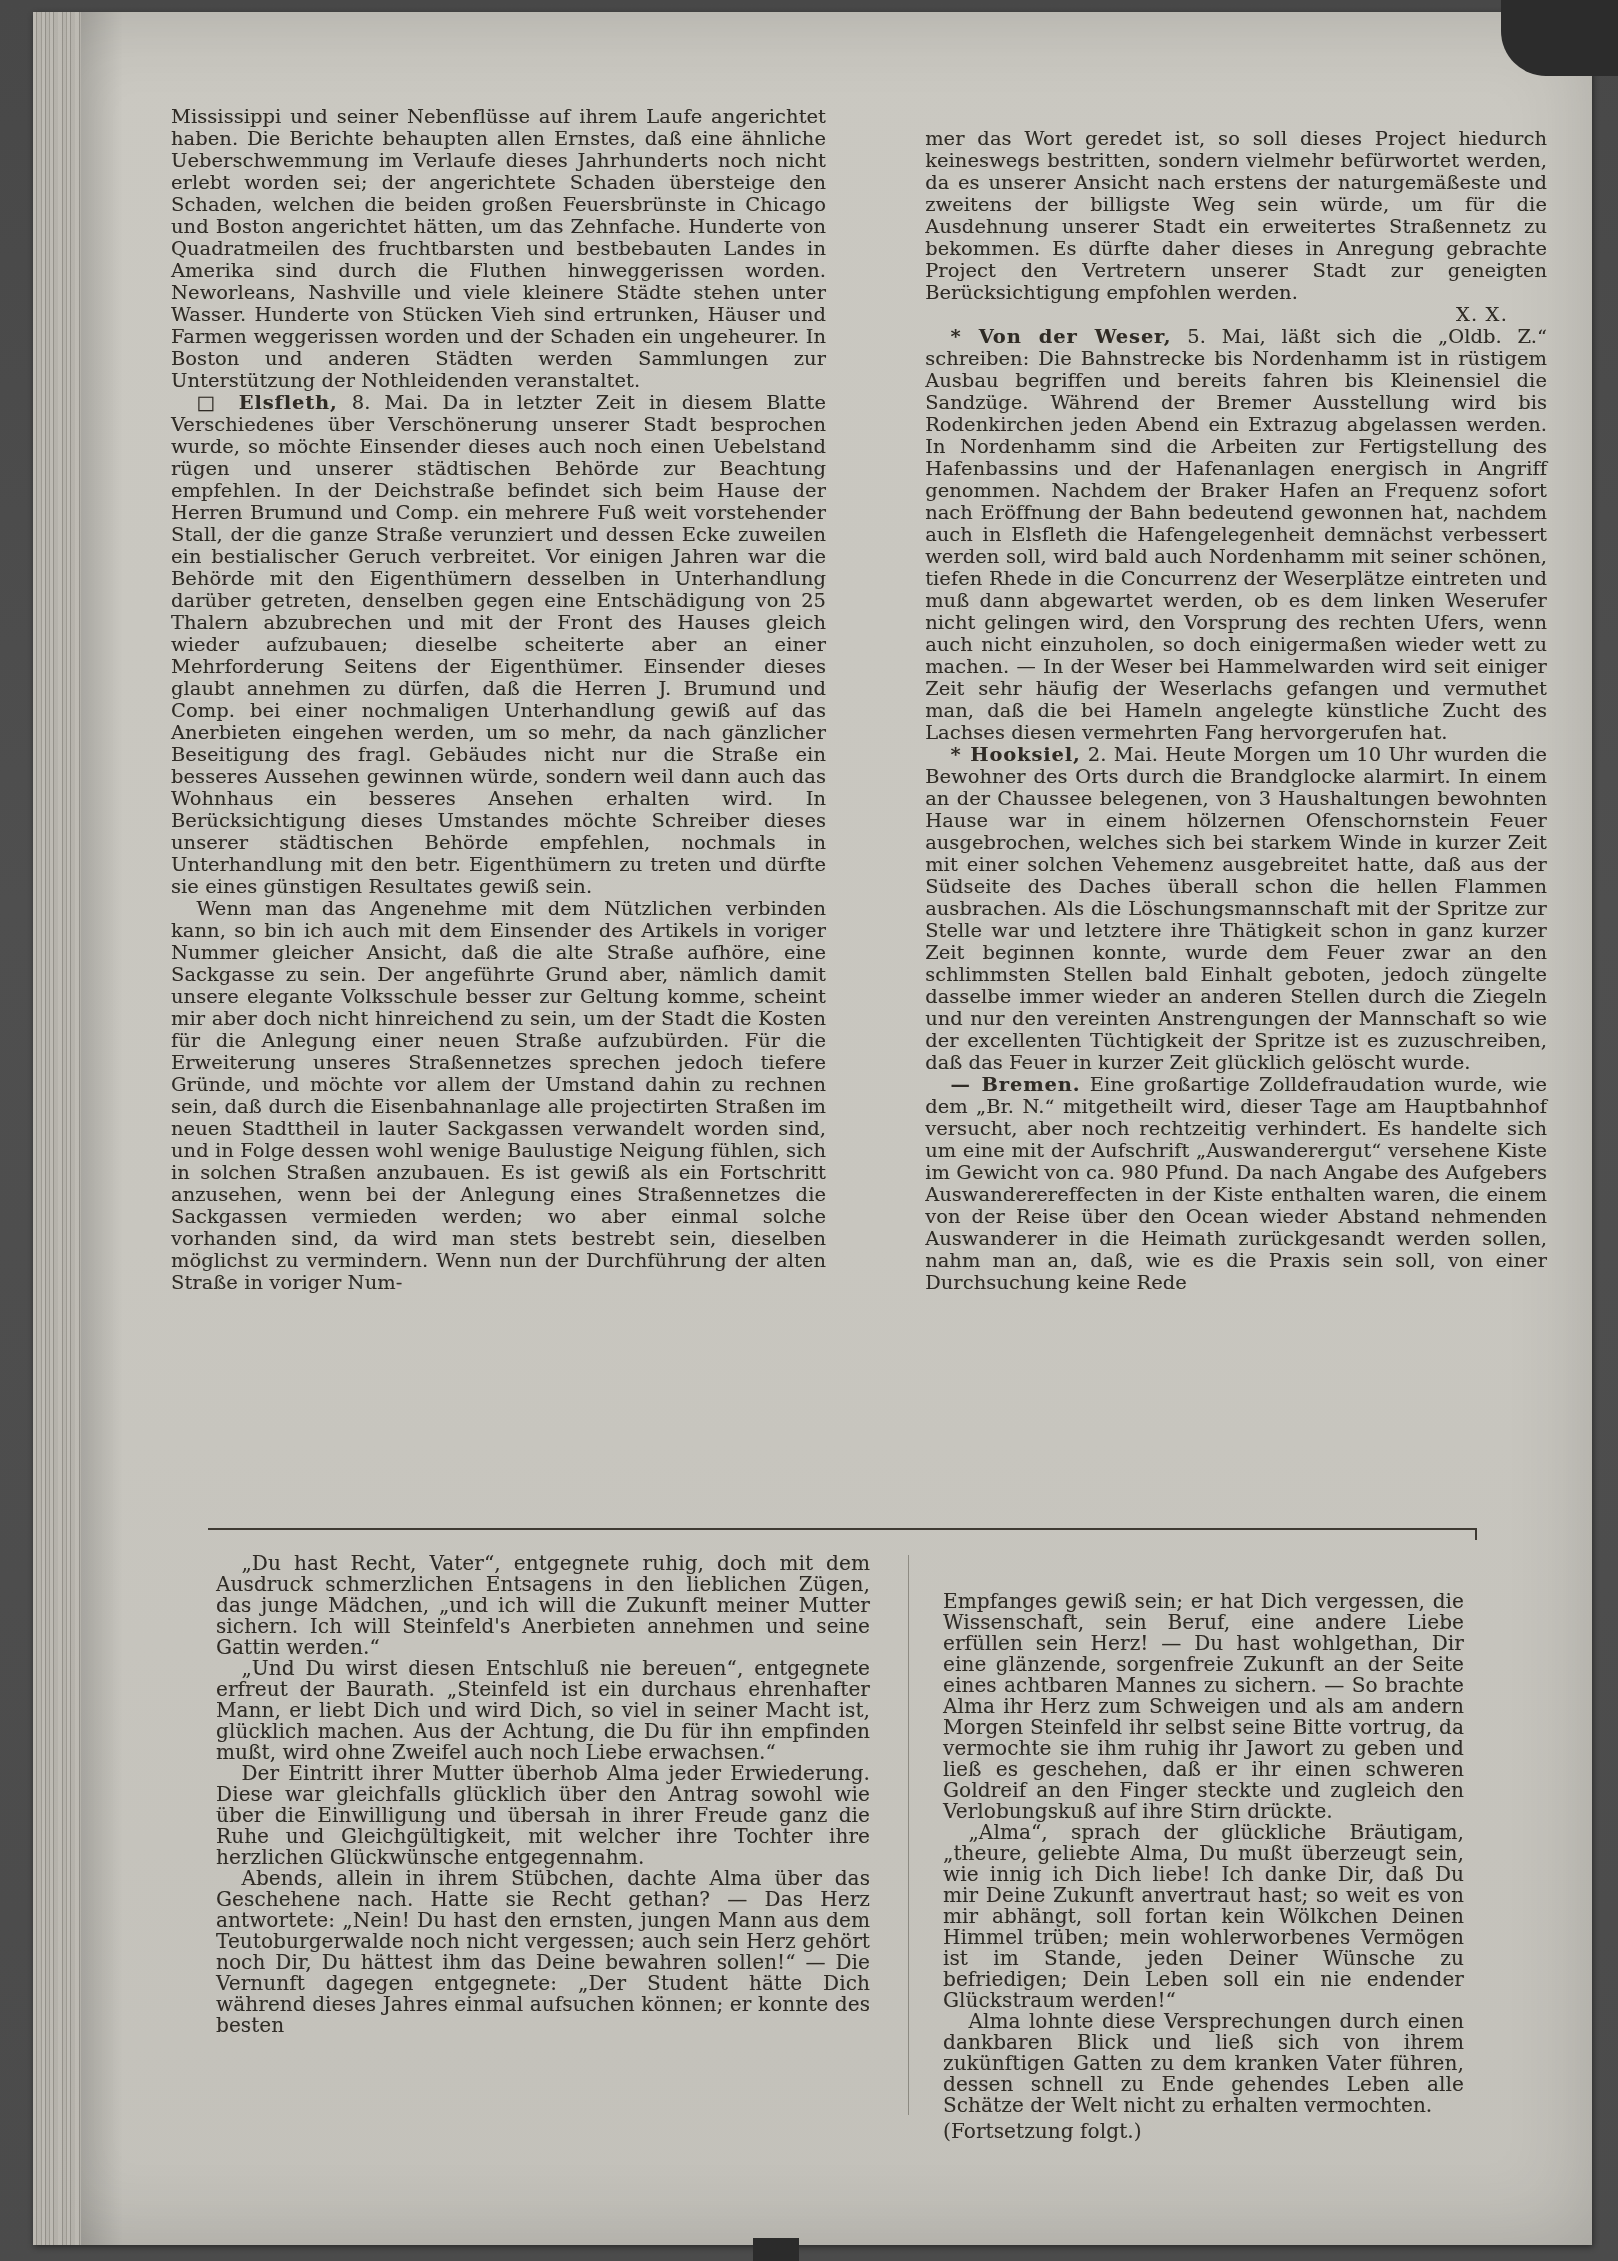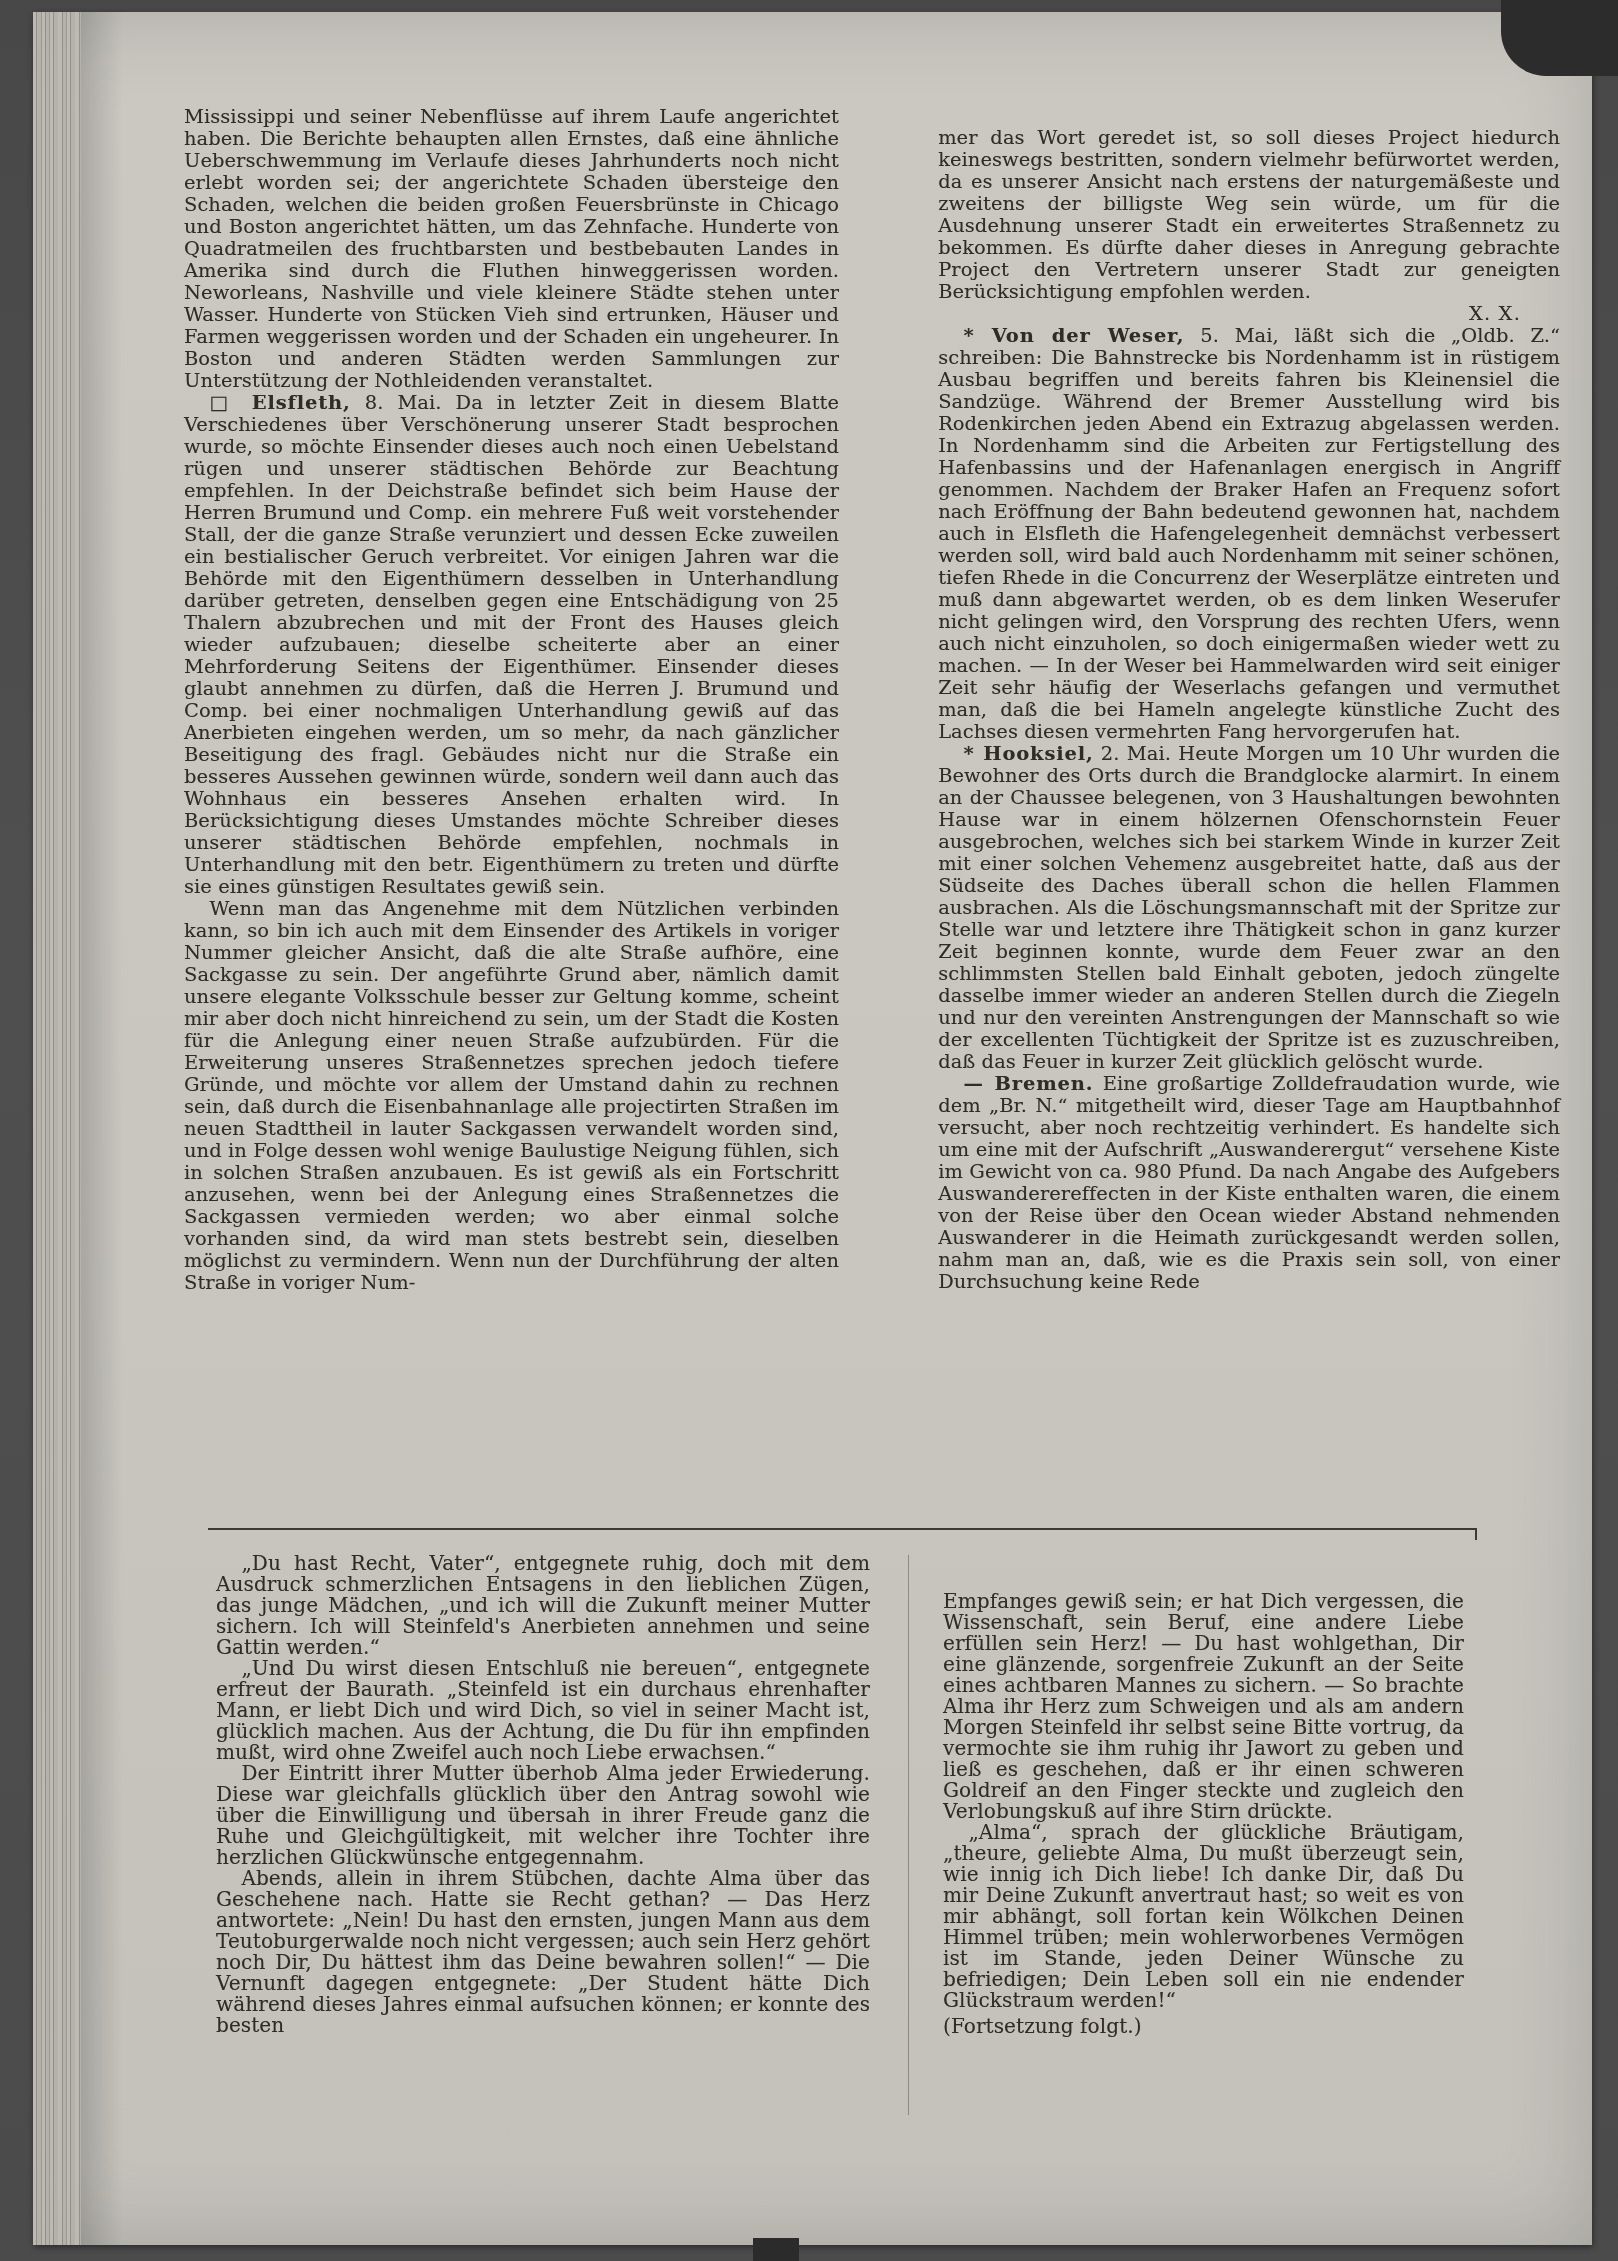--- a/index.html
+++ b/index.html
@@ -54,24 +54,24 @@
     position: absolute;
     left: 753px; top: 2238px;
     width: 46px; height: 23.6px;
     background: #2b2b2b;
     z-index: 6;
   }
 
   
   .main {
     position: absolute;
-    left: 151px; top: 94px;
+    left: 138px; top: 94px;
     width: 1376px;
     display: flex;
-    align-items: center;
+    align-items: flex-end;
     gap: 36px;
   }
   .col { color: #2f2b25; }
   .col-left  { width: 692px; }
   .col-right { width: 657px; margin-top: 20px; }
   .vdivider {
     width: 1.2px;
     margin: 3.6px 13.3px 0 12.7px;
     background: rgba(58,54,46,0.75);
   }
@@ -160,20 +160,21 @@
       <p>„Und Du wirst diesen Entschluß nie bereuen“, entgegnete erfreut der Baurath. „Steinfeld ist ein durchaus ehrenhafter Mann, er liebt Dich und wird Dich, so viel in seiner Macht ist, glücklich machen. Aus der Achtung, die Du für ihn empfinden mußt, wird ohne Zweifel auch noch Liebe erwachsen.“</p>
       <p>Der Eintritt ihrer Mutter überhob Alma jeder Erwiederung. Diese war gleichfalls glücklich über den Antrag sowohl wie über die Einwilligung und übersah in ihrer Freude ganz die Ruhe und Gleichgültigkeit, mit welcher ihre Tochter ihre herzlichen Glückwünsche entgegennahm.</p>
       <p>Abends, allein in ihrem Stübchen, dachte Alma über das Geschehene nach. Hatte sie Recht gethan? — Das Herz antwortete: „Nein! Du hast den ernsten, jungen Mann aus dem Teutoburgerwalde noch nicht vergessen; auch sein Herz gehört noch Dir, Du hättest ihm das Deine bewahren sollen!“ — Die Vernunft dagegen entgegnete: „Der Student hätte Dich während dieses Jahres einmal aufsuchen können; er konnte des besten</p>
     </div>
 
     <div class="f-divider"></div>
 
     <div class="feui f-right">
       <p class="noindent">Empfanges gewiß sein; er hat Dich vergessen, die Wissenschaft, sein Beruf, eine andere Liebe erfüllen sein Herz! — Du hast wohlgethan, Dir eine glänzende, sorgenfreie Zukunft an der Seite eines achtbaren Mannes zu sichern. — So brachte Alma ihr Herz zum Schweigen und als am andern Morgen Steinfeld ihr selbst seine Bitte vortrug, da vermochte sie ihm ruhig ihr Jawort zu geben und ließ es geschehen, daß er ihr einen schweren Goldreif an den Finger steckte und zugleich den Verlobungskuß auf ihre Stirn drückte.</p>
       <p>„Alma“, sprach der glückliche Bräutigam, „theure, geliebte Alma, Du mußt überzeugt sein, wie innig ich Dich liebe! Ich danke Dir, daß Du mir Deine Zukunft anvertraut hast; so weit es von mir abhängt, soll fortan kein Wölkchen Deinen Himmel trüben; mein wohlerworbenes Vermögen ist im Stande, jeden Deiner Wünsche zu befriedigen; Dein Leben soll ein nie endender Glückstraum werden!“</p>
+      <p>Alma lohnte diese Versprechungen durch einen dankbaren Blick und ließ sich von ihrem zukünftigen Gatten zu dem kranken Vater führen, dessen schnell zu Ende gehendes Leben alle Schätze der Welt nicht zu erhalten vermochten.</p>
       <p class="closing">(Fortsetzung folgt.)</p>
     </div>
 
   </div>
 
   <div class="corner"></div>
   <div class="page-tab"></div>
 
 </div>
 

